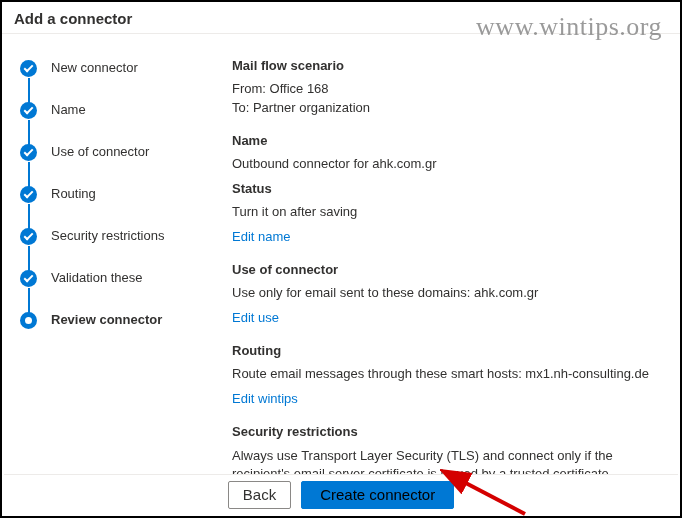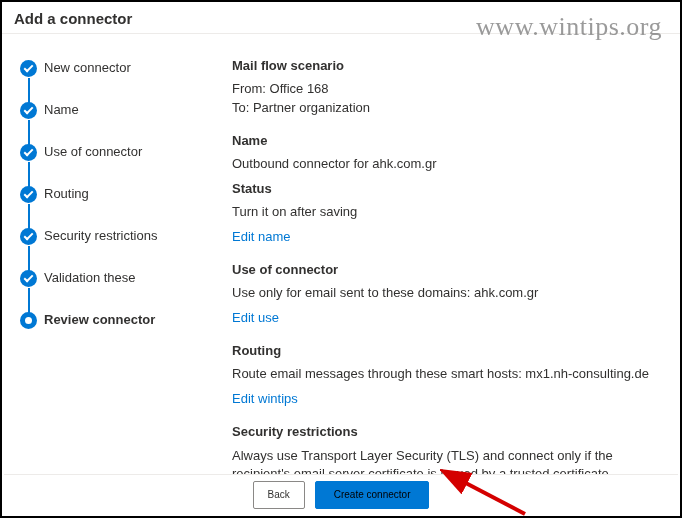--- a/index.html
+++ b/index.html
@@ -10,29 +10,29 @@
   .body { display: flex; height: 450px; }
   .sidebar { width: 210px; padding: 26px 12px 12px 18px; position: relative; overflow:hidden; }
   .step-list { list-style: none; position: relative; }
   .step { display: flex; align-items: flex-start; position: relative; padding-bottom: 25px; }
   .step:last-child { padding-bottom: 0; }
   .step .line { position: absolute; left: 8px; top: 18px; bottom: -2px; width: 1.5px; background: #0078d4; }
   .step:last-child .line { display: none; }
   .bullet { width: 17px; height: 17px; border-radius: 50%; background: #0078d4; color: #fff; display: flex; align-items: center; justify-content: center; flex: 0 0 17px; z-index: 1; }
   .bullet.current { background: #fff; border: 5px solid #0078d4; width: 17px; height: 17px; }
   .check { width: 9px; height: 5px; border-left: 2px solid #fff; border-bottom: 2px solid #fff; transform: rotate(-45deg); margin-top: -2px; }
-  .step-label { margin-left: 7px; font-size: 13px; color: #323130; padding-top: 0; }
+  .step-label { margin-left: 14px; font-size: 13px; color: #323130; padding-top: 0; }
   .step.current .step-label { font-weight: 700; }
   .main { flex: 1; padding: 24px 20px 10px 20px; overflow-y: auto; }
   .section-h { font-size: 13px; font-weight: 700; margin-bottom: 8px; }
   .kv { font-size: 13px; color: #323130; margin-bottom: 4px; }
   .block { margin-bottom: 18px; }
   .link { color: #0078d4; font-size: 13px; cursor: pointer; margin-top: 6px; display: inline-block; }
   .footer { position: absolute; bottom: 2px; left: 2px; right: 2px; height: 40px; border-top: 1px solid #edebe9; display: flex; align-items: center; justify-content: center; gap: 10px; background:#fff; }
-  .btn { height: 28px; padding: 0 14px; font-size: 10px; border-radius: 2px; cursor: pointer; border: 1px solid #8a8886; background: #fff; color:#323130; }
+  .btn { height: 28px; padding: 0 14px; font-size: 15px; border-radius: 2px; cursor: pointer; border: 1px solid #8a8886; background: #fff; color:#323130; }
   .btn.primary { background: #0078d4; border: 1px solid #0078d4; color: #000000; padding: 0 18px; }
   .watermark { position: absolute; top: 10px; right: 18px; font-family: Georgia, 'Times New Roman', serif; font-size: 26px; color: rgba(120,120,120,0.75); letter-spacing: 0.5px; pointer-events: none; z-index: 20; }
   .arrow { position: absolute; bottom: 0; right: 150px; pointer-events: none; z-index: 20; }
   .main::-webkit-scrollbar { width: 14px; }
   .main::-webkit-scrollbar-thumb { background: #c8c6c4; border-radius: 0; }
   .main::-webkit-scrollbar-track { background: #f3f2f1; }
 </style>
 </head>
 <body>
 

